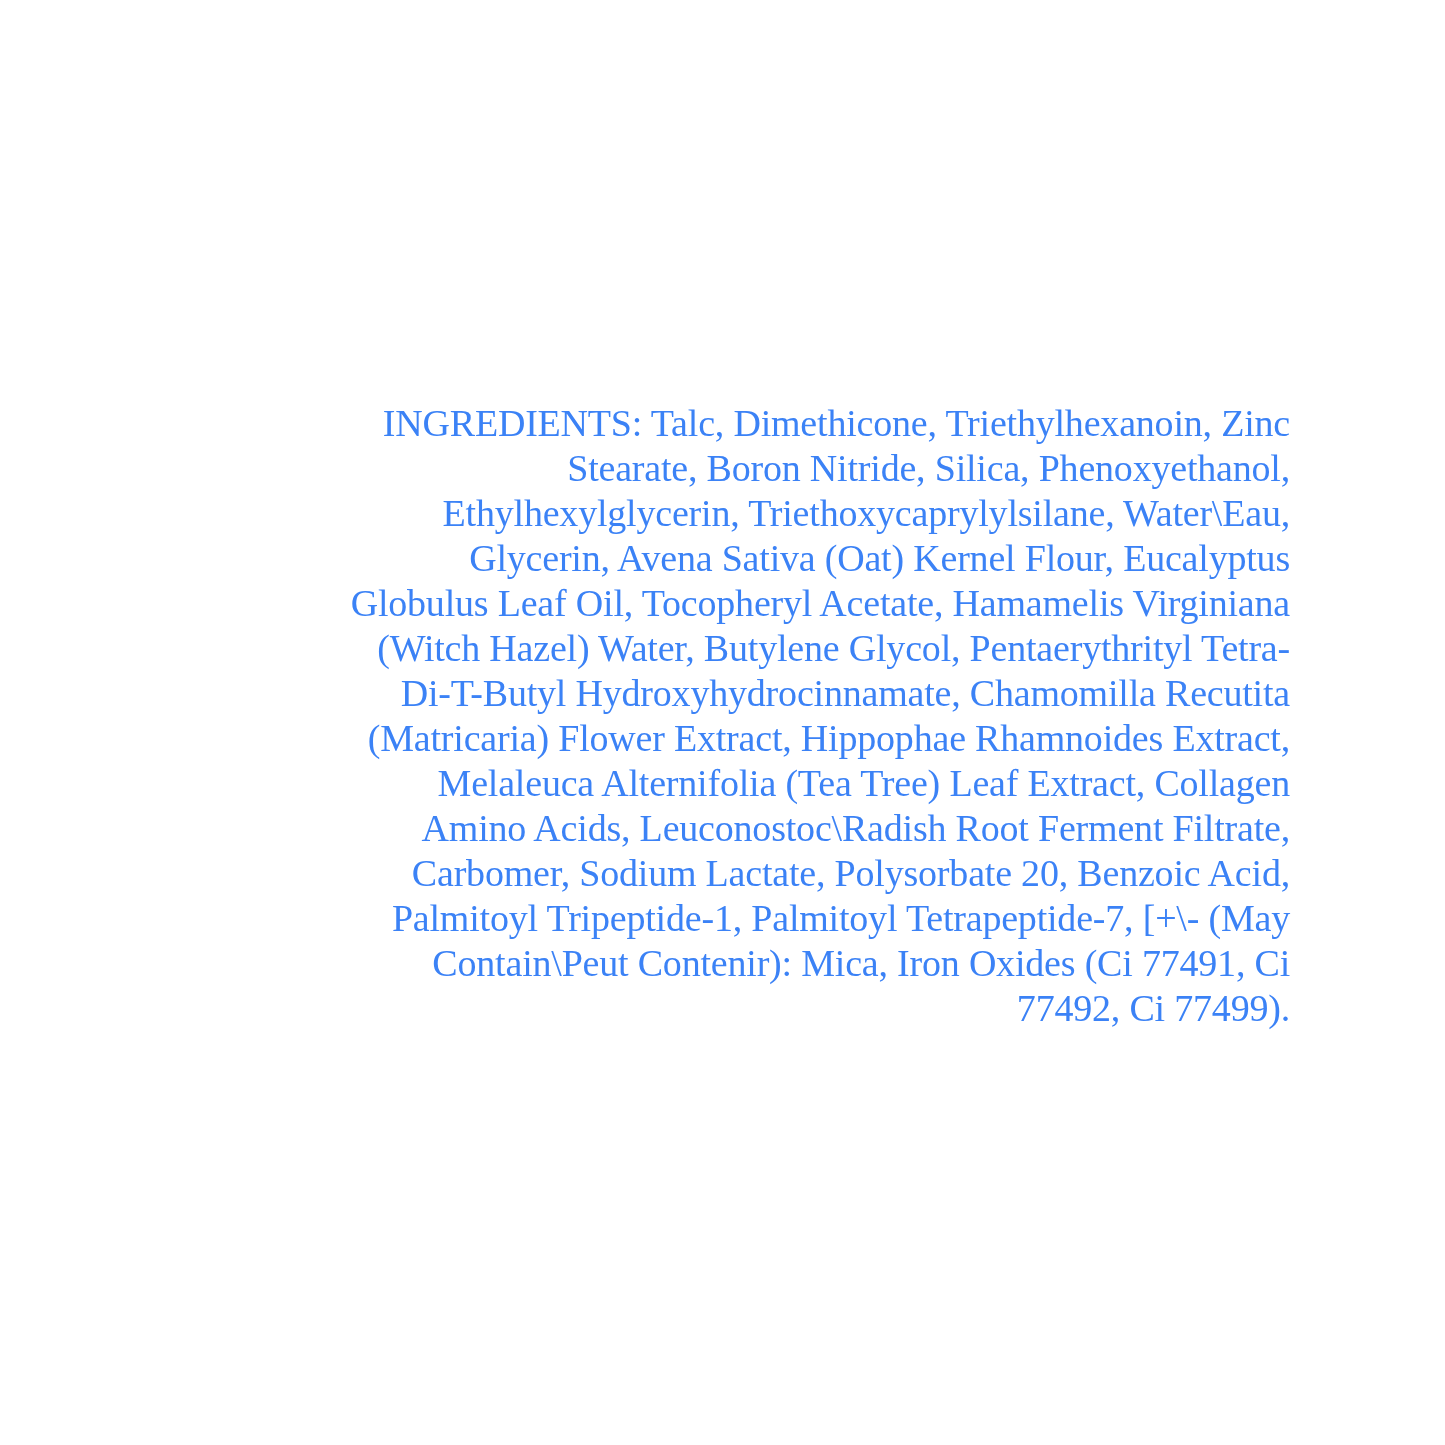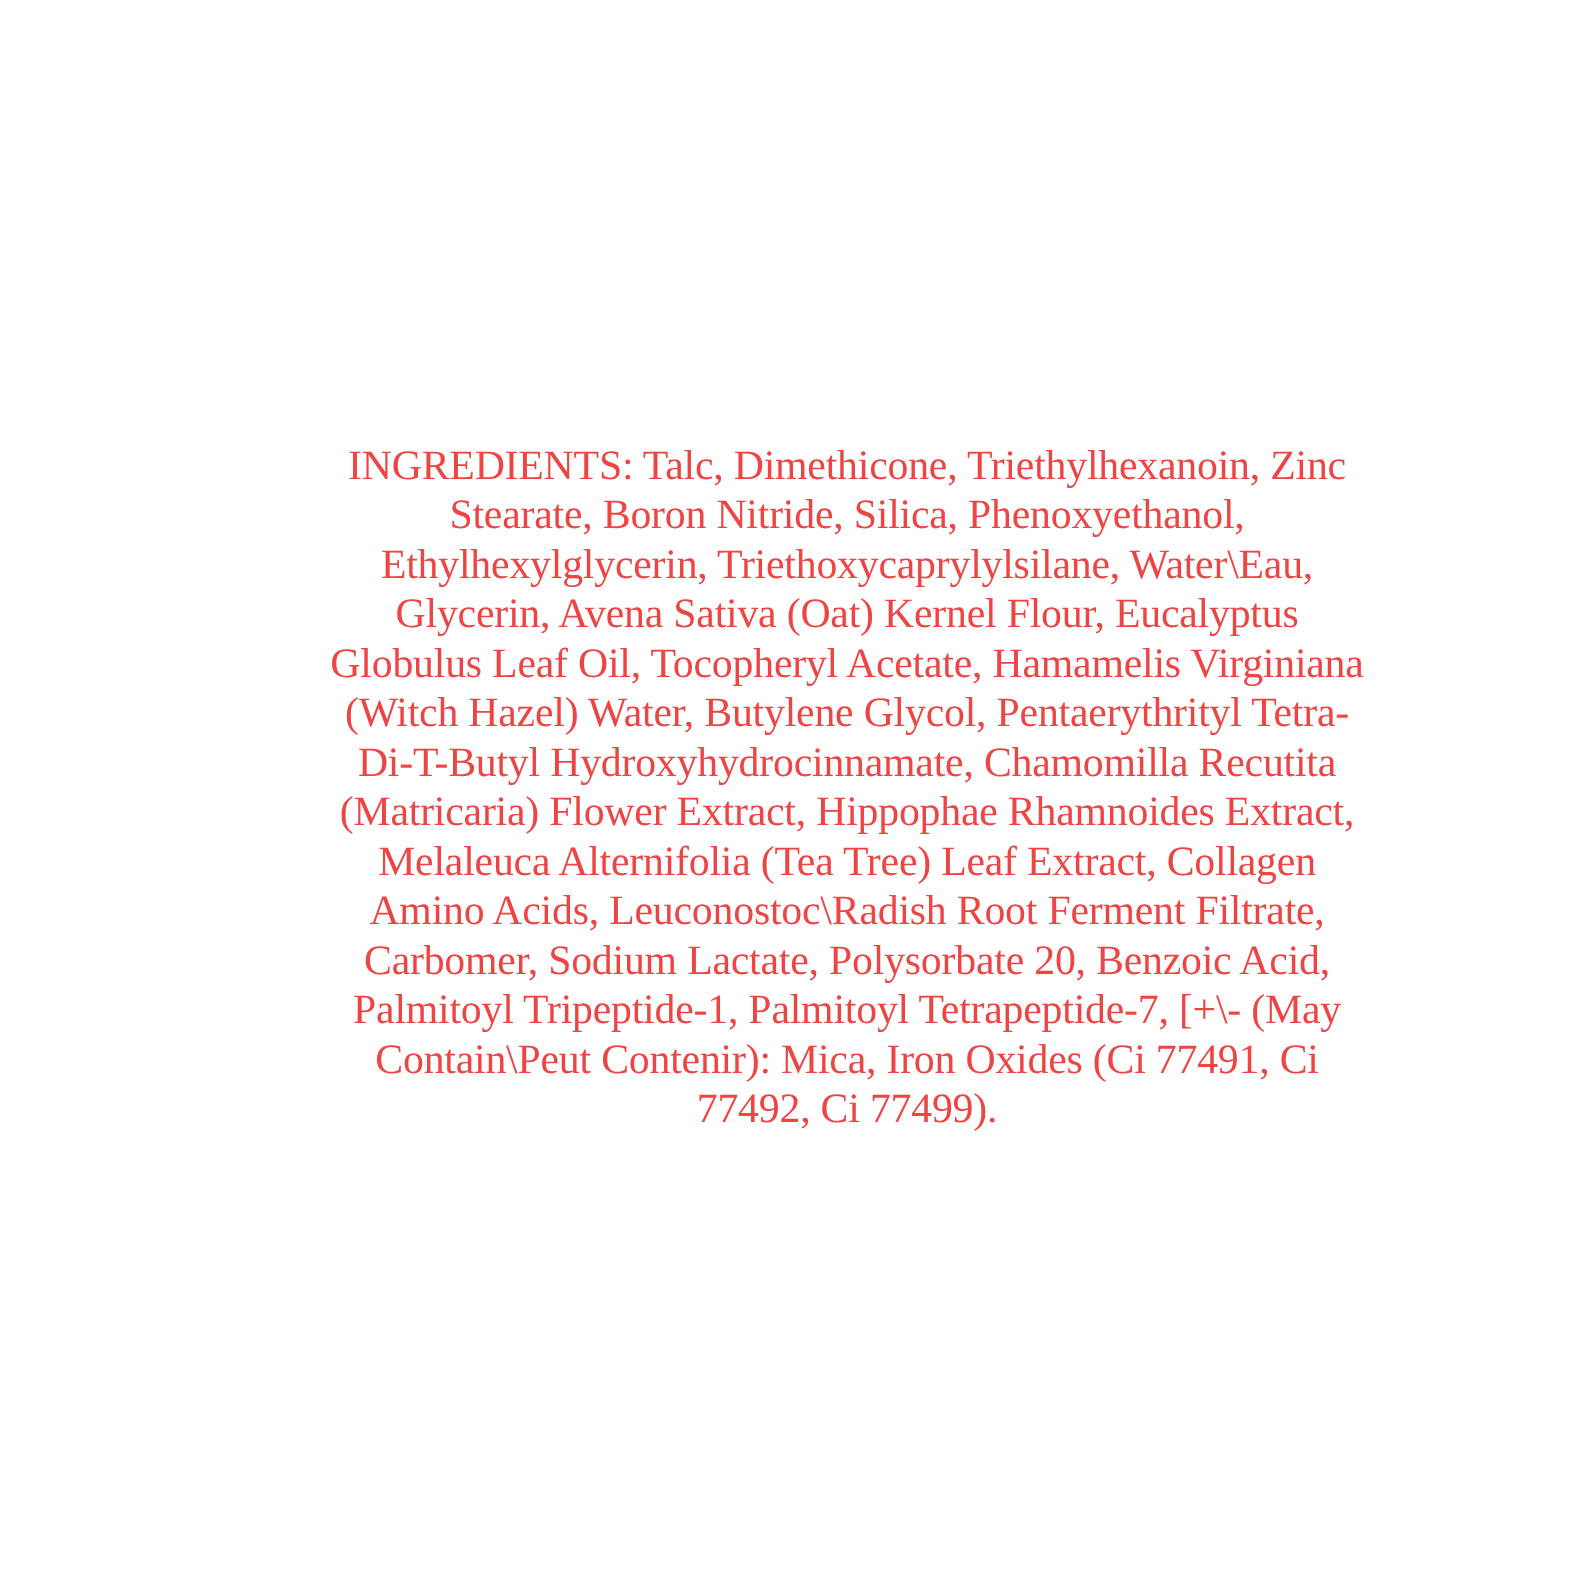--- a/index.html
+++ b/index.html
@@ -12,26 +12,26 @@
     background: #ffffff;
     position: relative;
     overflow: hidden;
     font-family: "Liberation Serif", "DejaVu Serif", serif;
   }
   .ingredients-block {
     position: absolute;
     left: 250px;
     top: 401px;
     width: 1040px;
-    color: #ef4444;
+    color: #3b82f6;
     font-size: 38px;
     line-height: 45px;
     letter-spacing: -0.2px;
     white-space: pre-line;
-    text-align: center;
+    text-align: right;
   }
 </style>
 </head>
 <body>
 
 <div class="ingredients-block">INGREDIENTS: Talc, Dimethicone, Triethylhexanoin, Zinc
 Stearate, Boron Nitride, Silica, Phenoxyethanol,
 Ethylhexylglycerin, Triethoxycaprylylsilane, Water\Eau,
 Glycerin, Avena Sativa (Oat) Kernel Flour, Eucalyptus
 Globulus Leaf Oil, Tocopheryl Acetate, Hamamelis Virginiana

